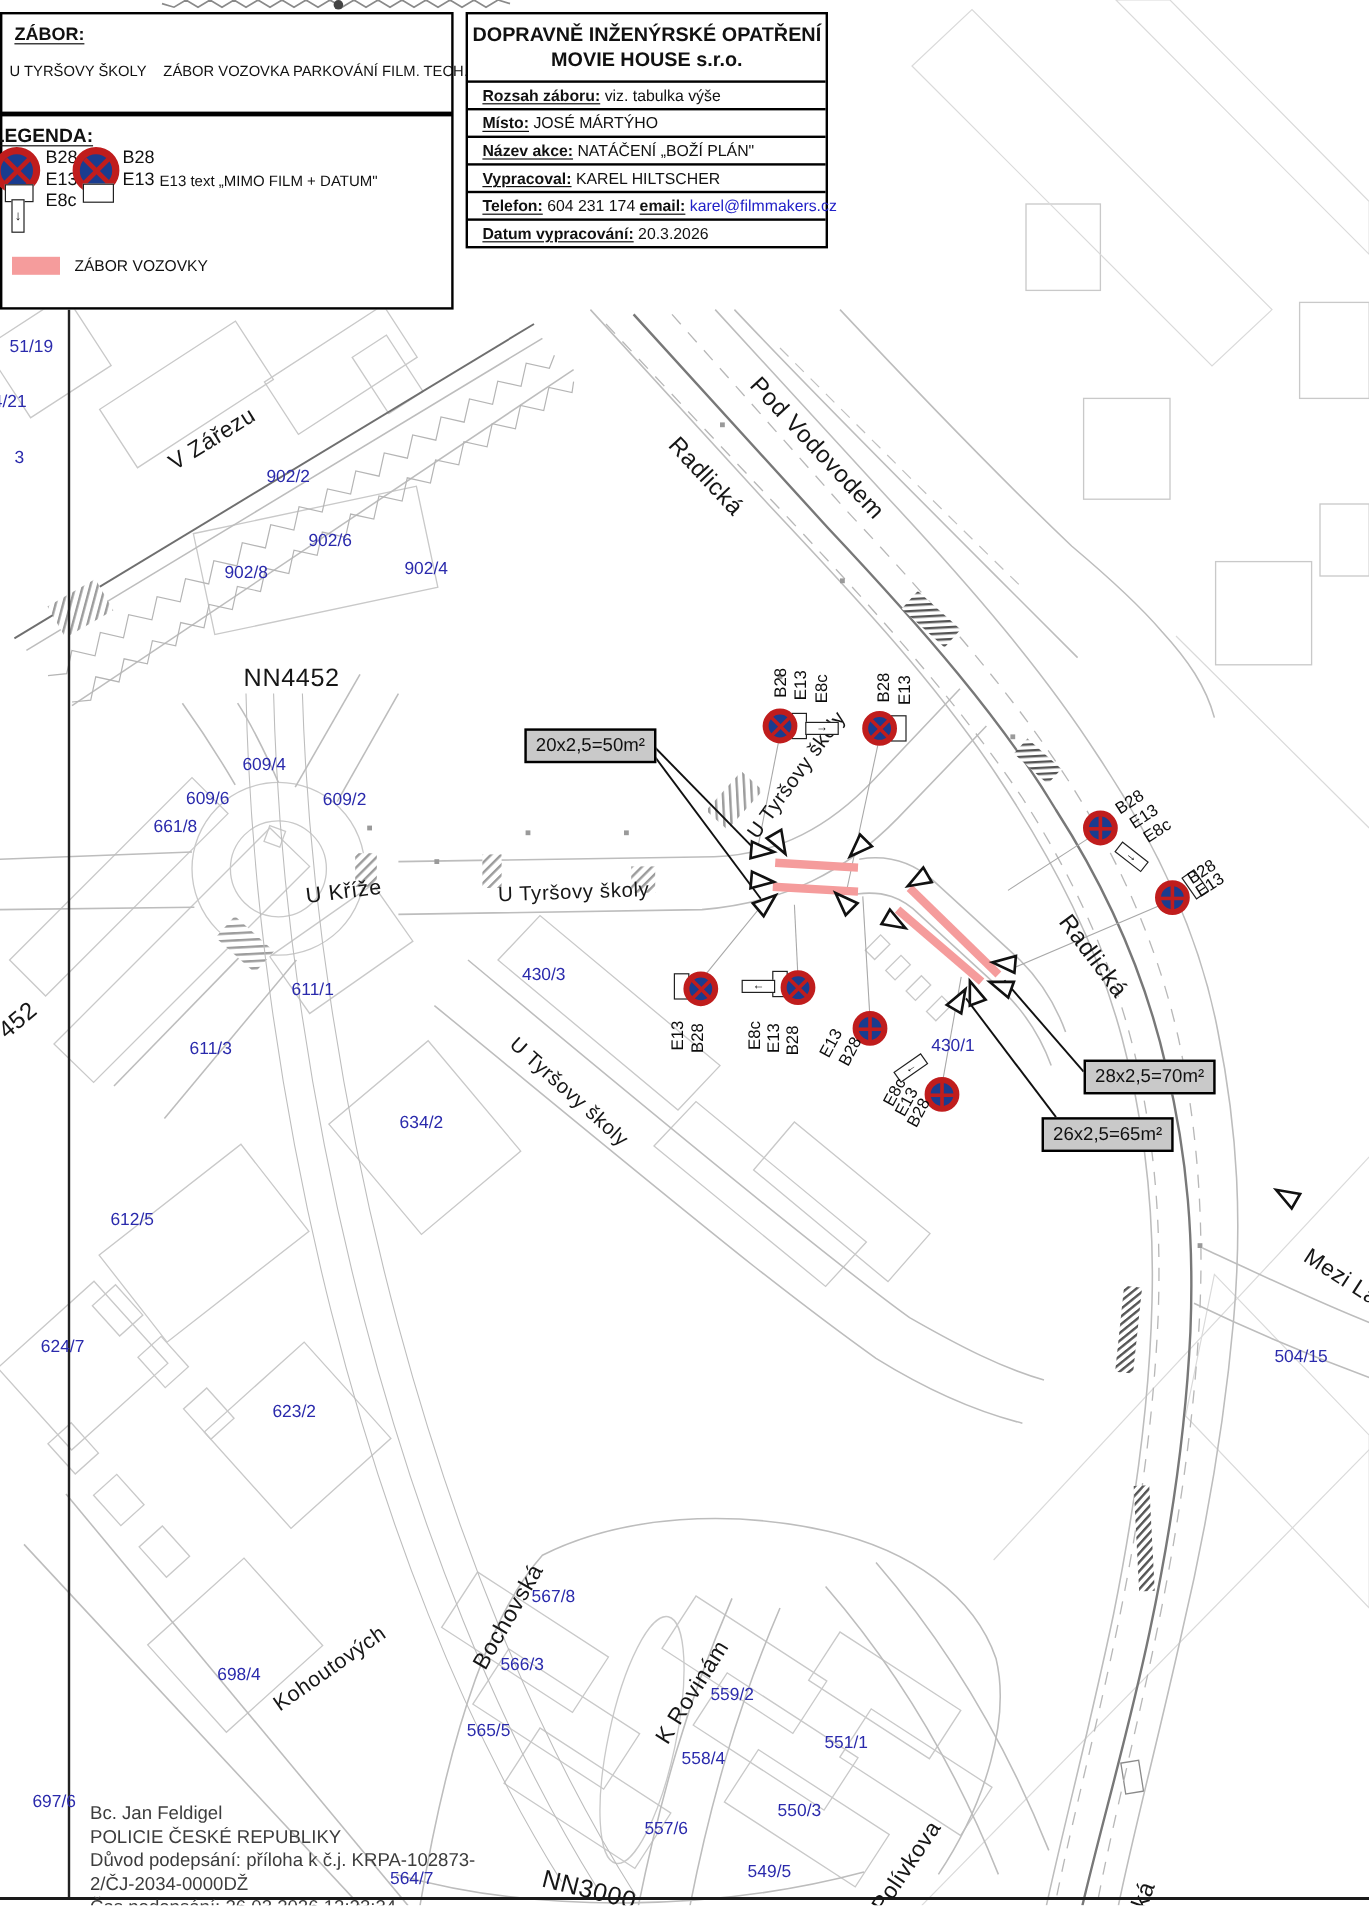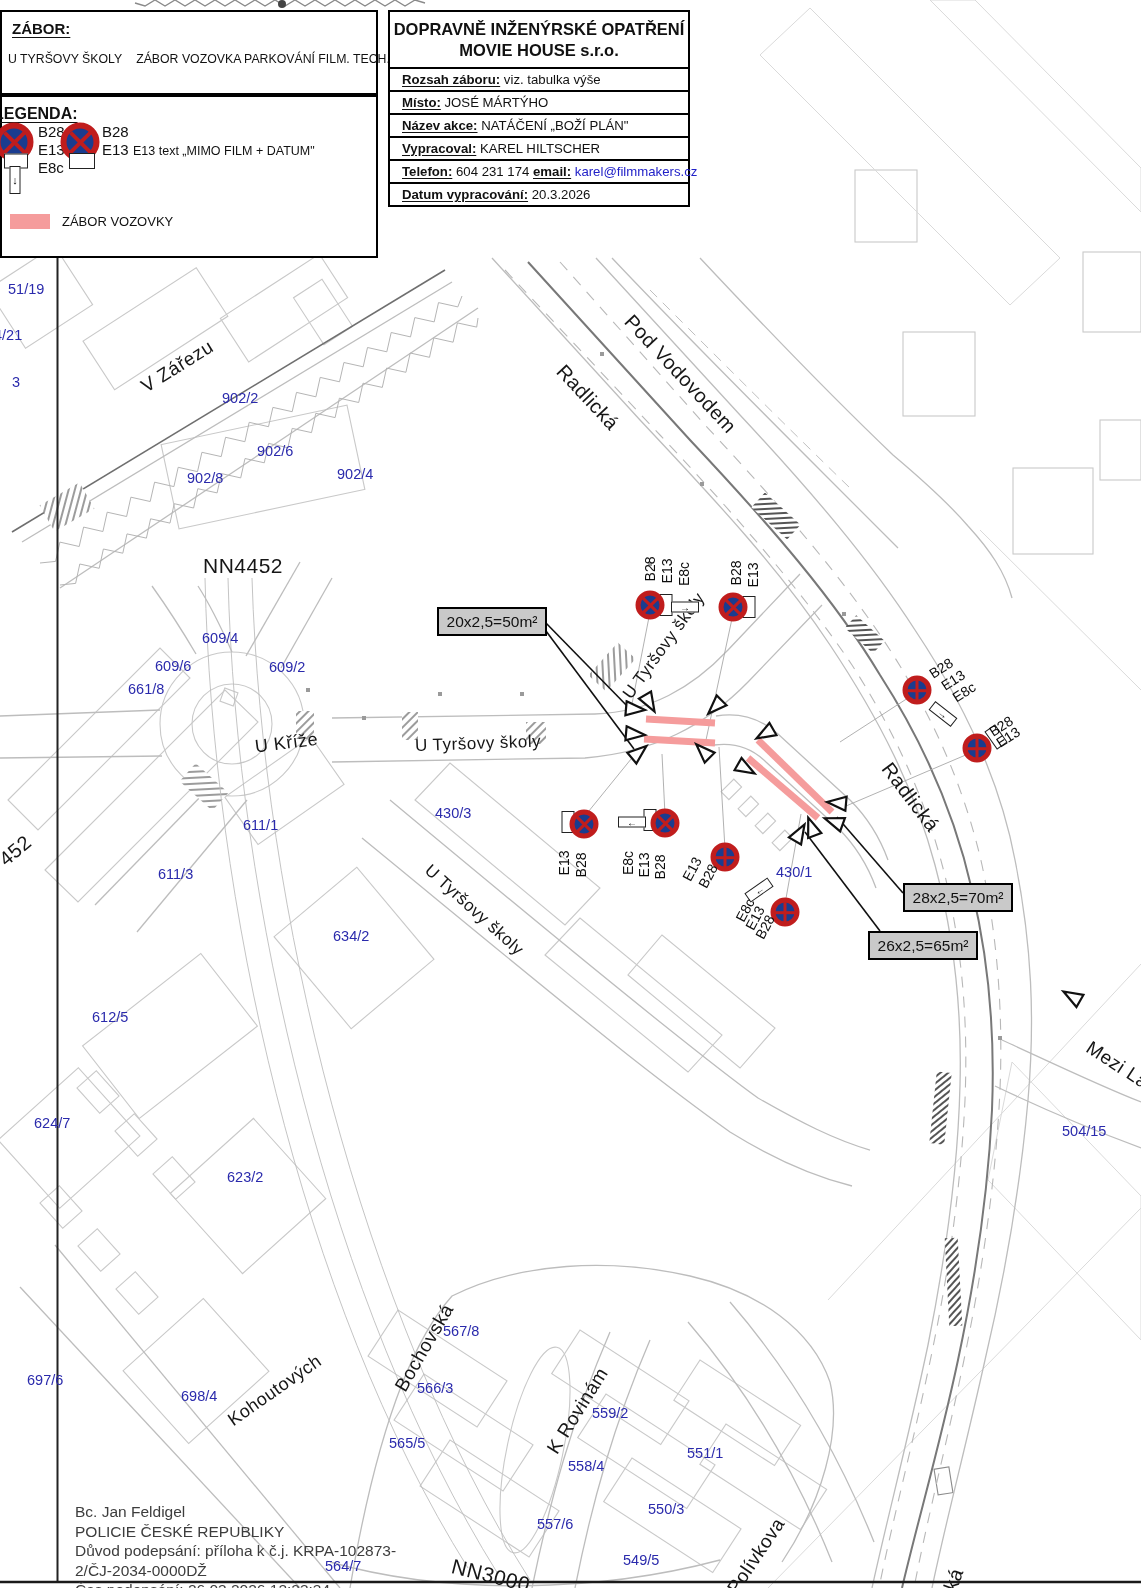--- a/index.html
+++ b/index.html
@@ -275,21 +275,21 @@
       <div class="parcel" style="left: 269px; top: 659px;">609/2</div>
       <div class="parcel" style="left: 243px; top: 817px;">611/1</div>
       <div class="parcel" style="left: 158px; top: 866px; text-align: right;">611/3</div>
       <div class="parcel" style="left: 435px; top: 805px;">430/3</div>
       <div class="parcel" style="left: 776px; top: 864px;">430/1</div>
       <div class="parcel" style="left: 333px; top: 928px;">634/2</div>
       <div class="parcel" style="left: 92px; top: 1009px;">612/5</div>
       <div class="parcel" style="left: 34px; top: 1115px;">624/7</div>
       <div class="parcel" style="left: 227px; top: 1169px;">623/2</div>
       <div class="parcel" style="left: 181px; top: 1357px; margin-top: 31px;">698/4</div>
-      <div class="parcel" style="left: 27px; top: 1372px;">697/6</div>
+      <div class="parcel" style="left: 27px; top: 1494px;">697/6</div>
       <div class="parcel" style="left: 443px; top: 1323px;">567/8</div>
       <div class="parcel" style="left: 417px; top: 1380px;">566/3</div>
       <div class="parcel" style="left: 389px; top: 1435px;">565/5</div>
       <div class="parcel" style="left: 592px; top: 1405px;">559/2</div>
       <div class="parcel" style="left: 568px; top: 1458px;">558/4</div>
       <div class="parcel" style="left: 687px; top: 1445px;">551/1</div>
       <div class="parcel" style="left: 648px; top: 1501px;">550/3</div>
       <div class="parcel" style="left: 537px; top: 1516px;">557/6</div>
       <div class="parcel" style="left: 623px; top: 1552px;">549/5</div>
       <div class="parcel" style="left: 325px; top: 1558px;">564/7</div>

